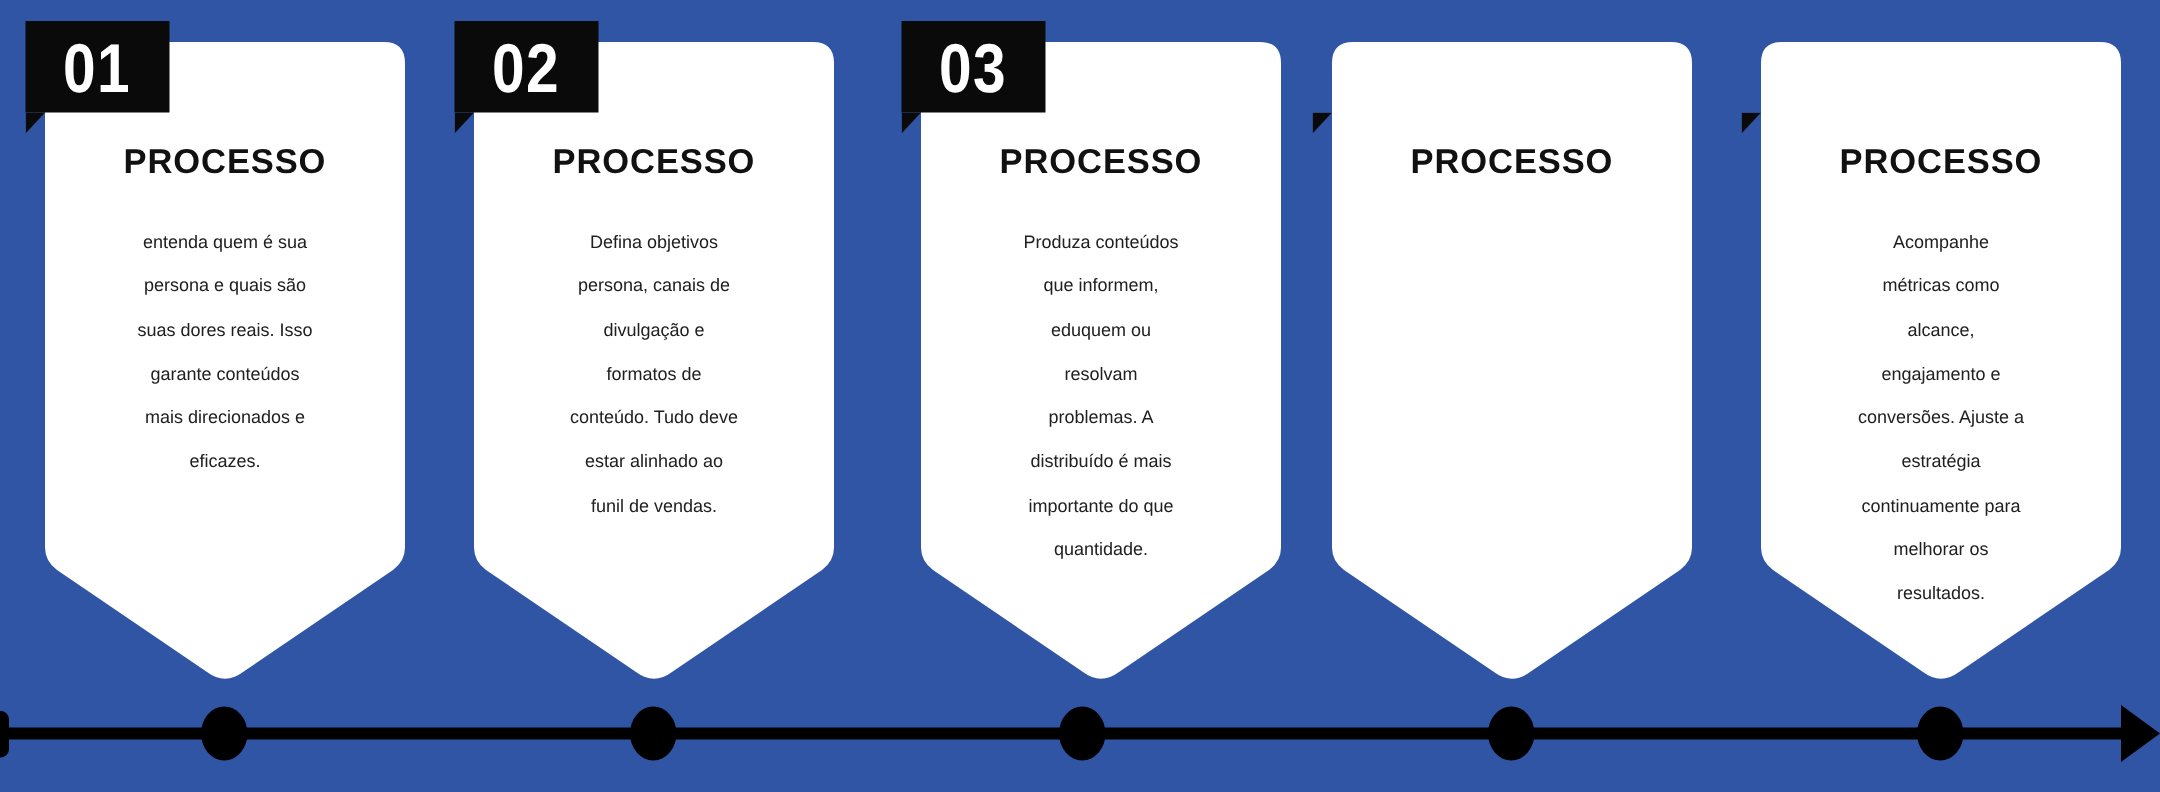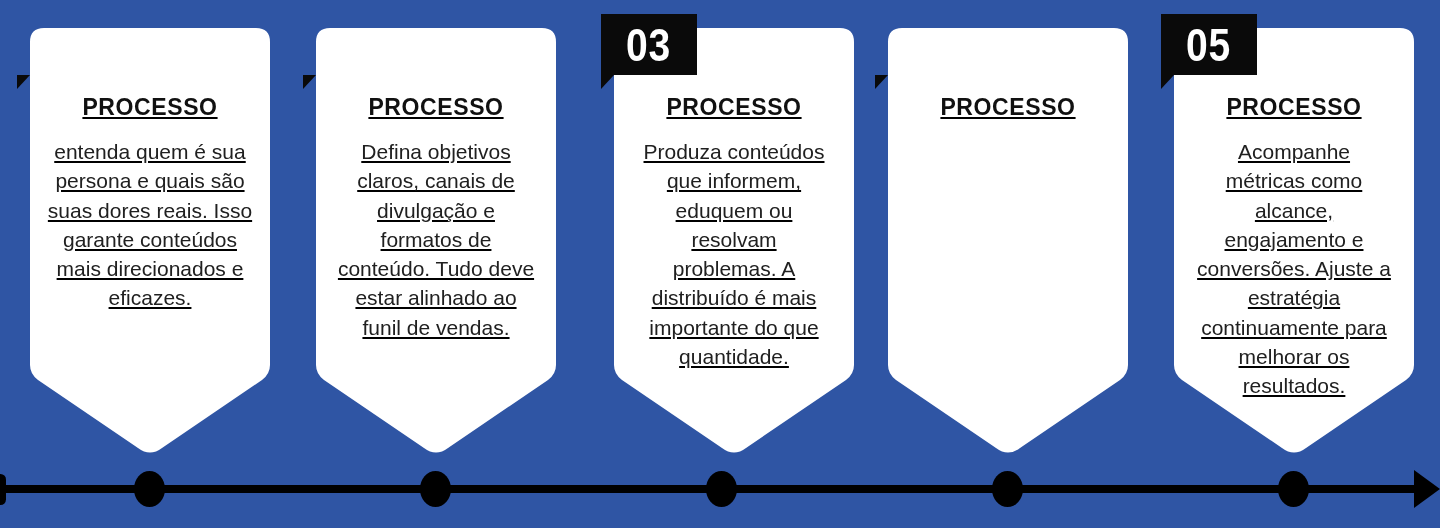--- a/index.html
+++ b/index.html
@@ -25,32 +25,31 @@
   .card-bg {
     position: absolute;
     left: 0; top: 0;
     width: 240px; height: 430px;
     display: block;
   }
   .card-content {
     position: relative;
     padding: 66px 14px 0 14px;
     text-align: center;
-    text-decoration: underline;
   }
   .card-title {
     font-size: 23px;
     font-weight: 800;
     letter-spacing: 0.6px;
     line-height: 26px;
     color: #111111;
   }
   .card-desc {
-    margin-top: 17px;
-    font-size: 21px;
+    margin-top: 27px;
+    font-size: 12px;
     line-height: 29.3px;
     color: #202020;
     white-space: pre-line;
   }
 
   
   .badge {
     position: absolute;
     left: -13px; top: -14px;
     width: 96px; height: 61px;
@@ -119,41 +118,47 @@
 </style>
 </head>
 <body>
 
 <div class="canvas">
 
   <div class="card card-1">
     <svg class="card-bg" viewBox="0 0 240 430" xmlns="http://www.w3.org/2000/svg">
       <path d="M 14 0 H 226 Q 240 0 240 14 V 337 Q 240 346 232 352 L 132 420 Q 120 429 108 420 L 8 352 Q 0 346 0 337 V 14 Q 0 0 14 0 Z" fill="#ffffff"></path>
     </svg>
+    <div class="badge">
+      <span class="badge-number">01</span>
+    </div>
     <div class="badge-fold"></div>
     <div class="card-content">
       <div class="card-title">PROCESSO</div>
       <div class="card-desc">entenda quem é sua
 persona e quais são
 suas dores reais. Isso
 garante conteúdos
 mais direcionados e
 eficazes.</div>
     </div>
   </div>
 
   <div class="card card-2">
     <svg class="card-bg" viewBox="0 0 240 430" xmlns="http://www.w3.org/2000/svg">
       <path d="M 14 0 H 226 Q 240 0 240 14 V 337 Q 240 346 232 352 L 132 420 Q 120 429 108 420 L 8 352 Q 0 346 0 337 V 14 Q 0 0 14 0 Z" fill="#ffffff"></path>
     </svg>
+    <div class="badge">
+      <span class="badge-number">02</span>
+    </div>
     <div class="badge-fold"></div>
     <div class="card-content">
       <div class="card-title">PROCESSO</div>
       <div class="card-desc">Defina objetivos
-claros, canais de
+persona, canais de
 divulgação e
 formatos de
 conteúdo. Tudo deve
 estar alinhado ao
 funil de vendas.</div>
     </div>
   </div>
 
   <div class="card card-3">
     <svg class="card-bg" viewBox="0 0 240 430" xmlns="http://www.w3.org/2000/svg">
@@ -183,23 +188,20 @@
     <div class="badge-fold"></div>
     <div class="card-content">
       <div class="card-title">PROCESSO</div>
     </div>
   </div>
 
   <div class="card card-5">
     <svg class="card-bg" viewBox="0 0 240 430" xmlns="http://www.w3.org/2000/svg">
       <path d="M 14 0 H 226 Q 240 0 240 14 V 337 Q 240 346 232 352 L 132 420 Q 120 429 108 420 L 8 352 Q 0 346 0 337 V 14 Q 0 0 14 0 Z" fill="#ffffff"></path>
     </svg>
-    <div class="badge">
-      <span class="badge-number">05</span>
-    </div>
     <div class="badge-fold"></div>
     <div class="card-content">
       <div class="card-title">PROCESSO</div>
       <div class="card-desc">Acompanhe
 métricas como
 alcance,
 engajamento e
 conversões. Ajuste a
 estratégia
 continuamente para

